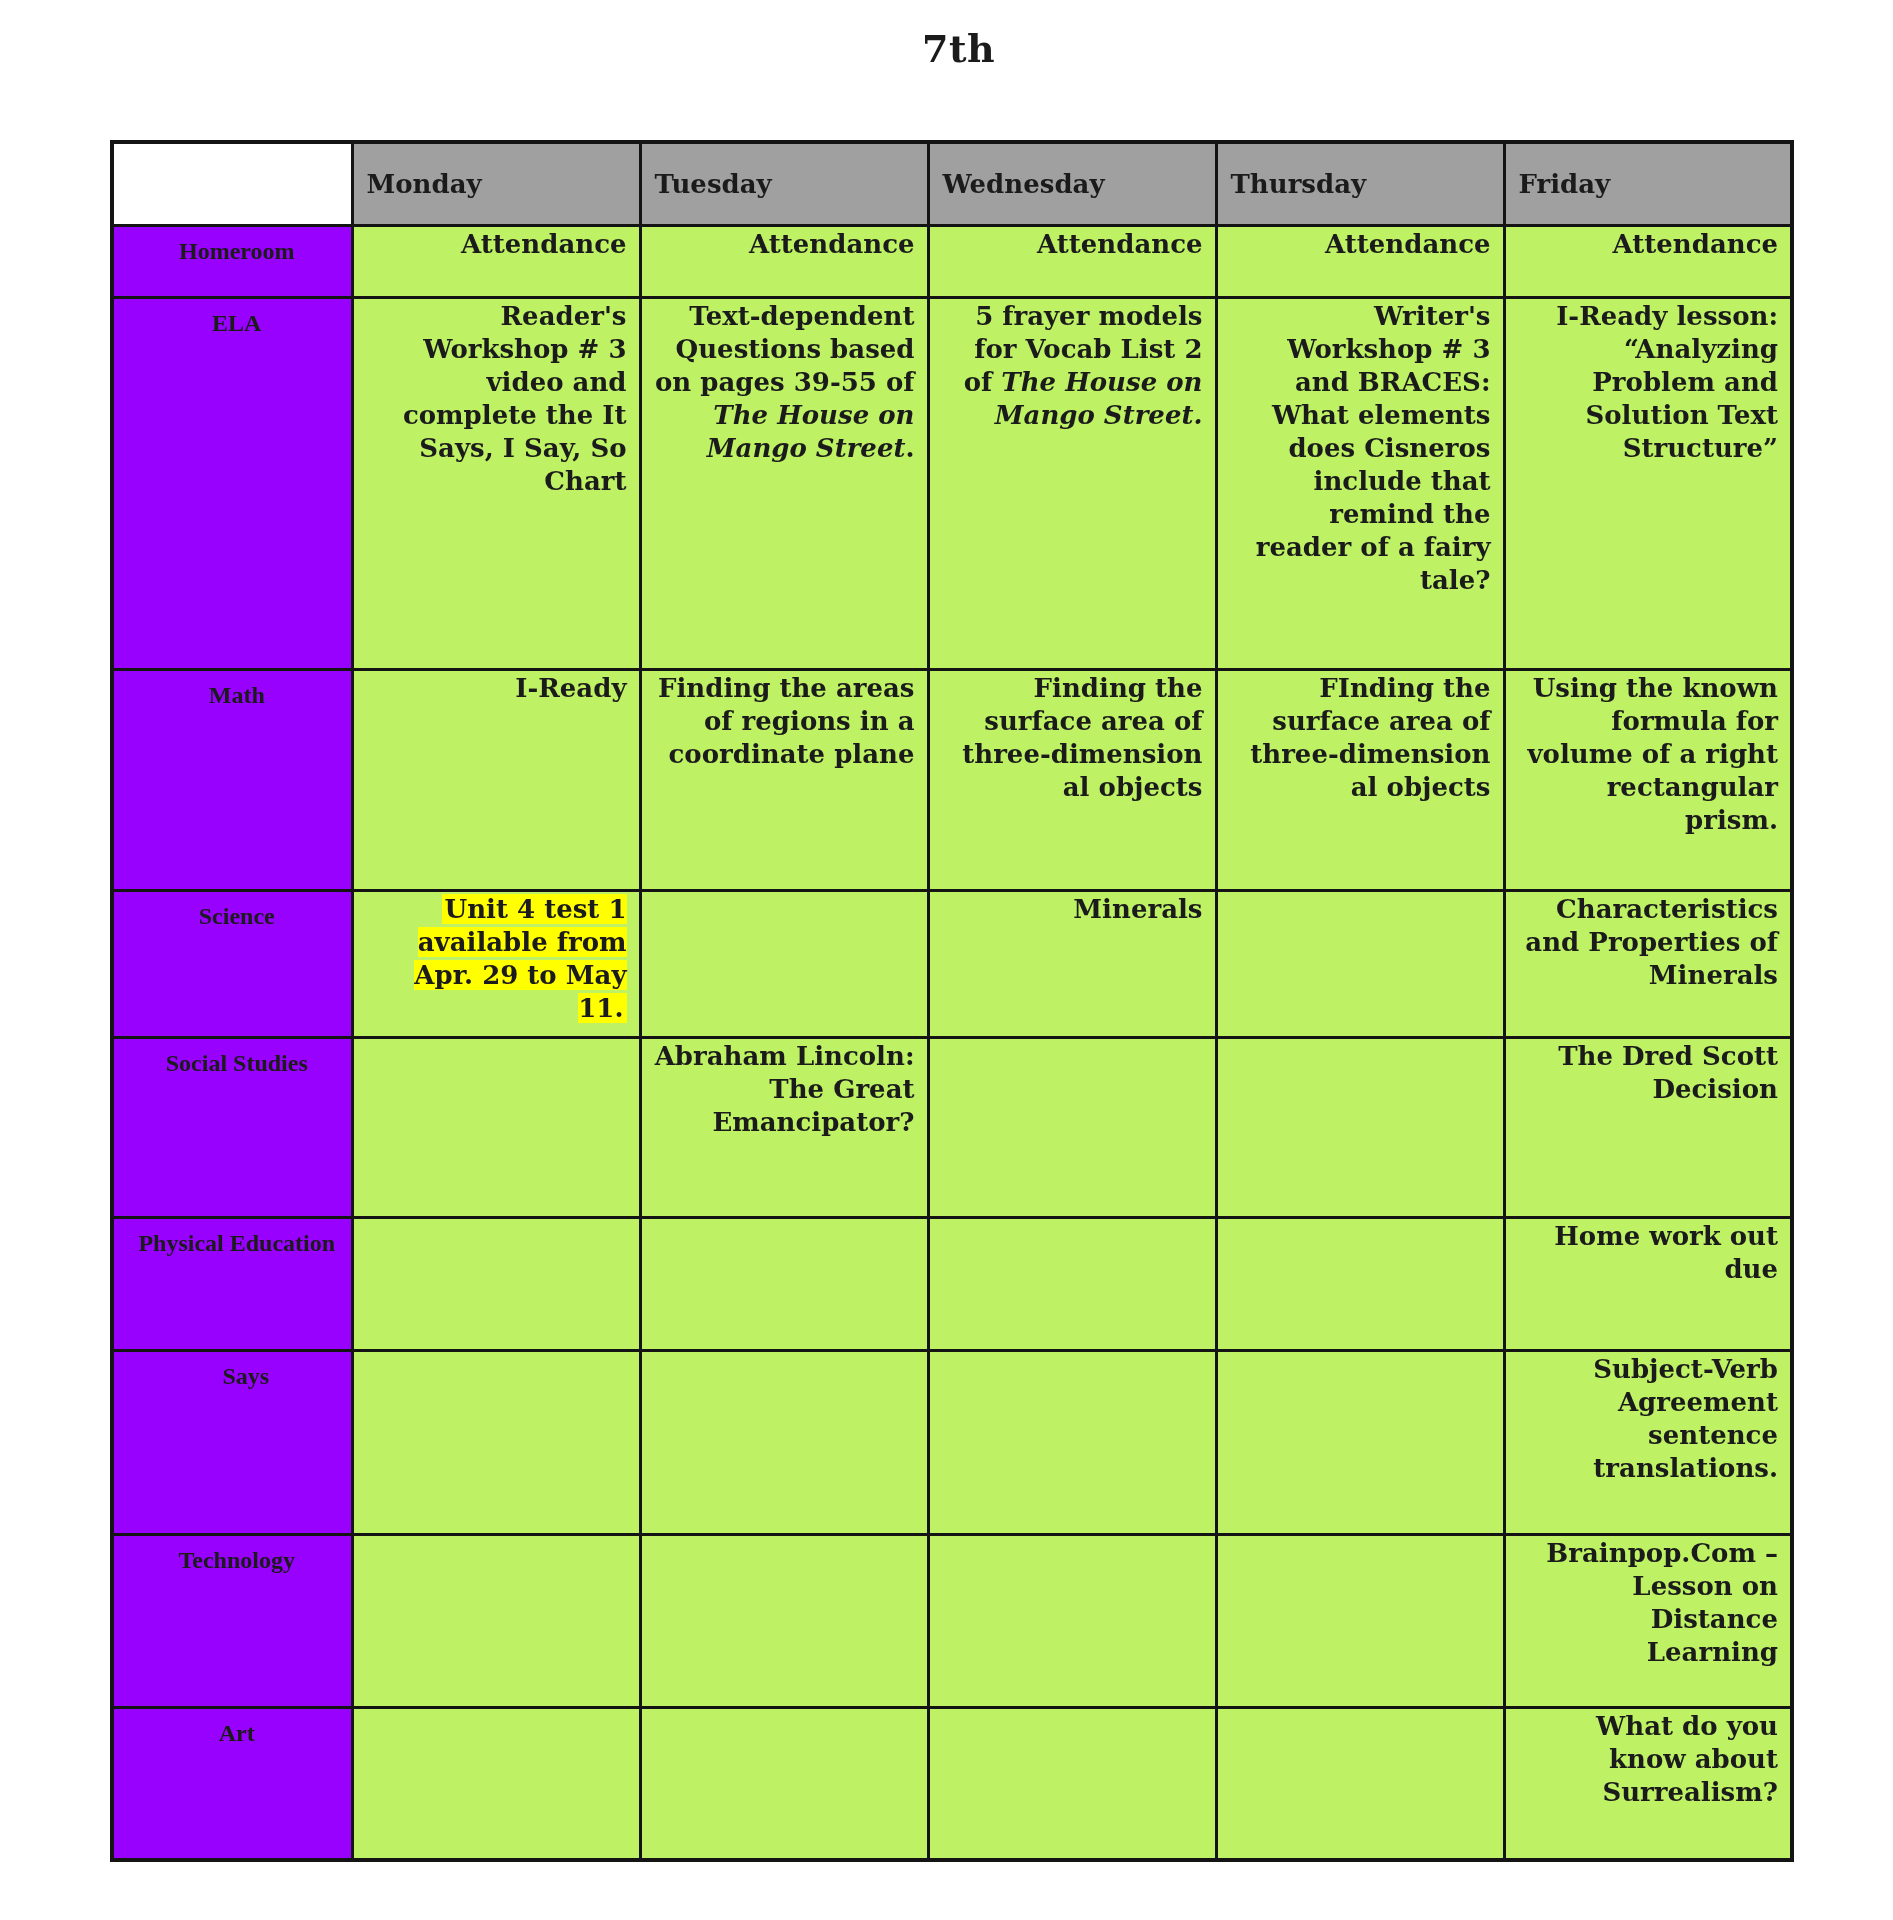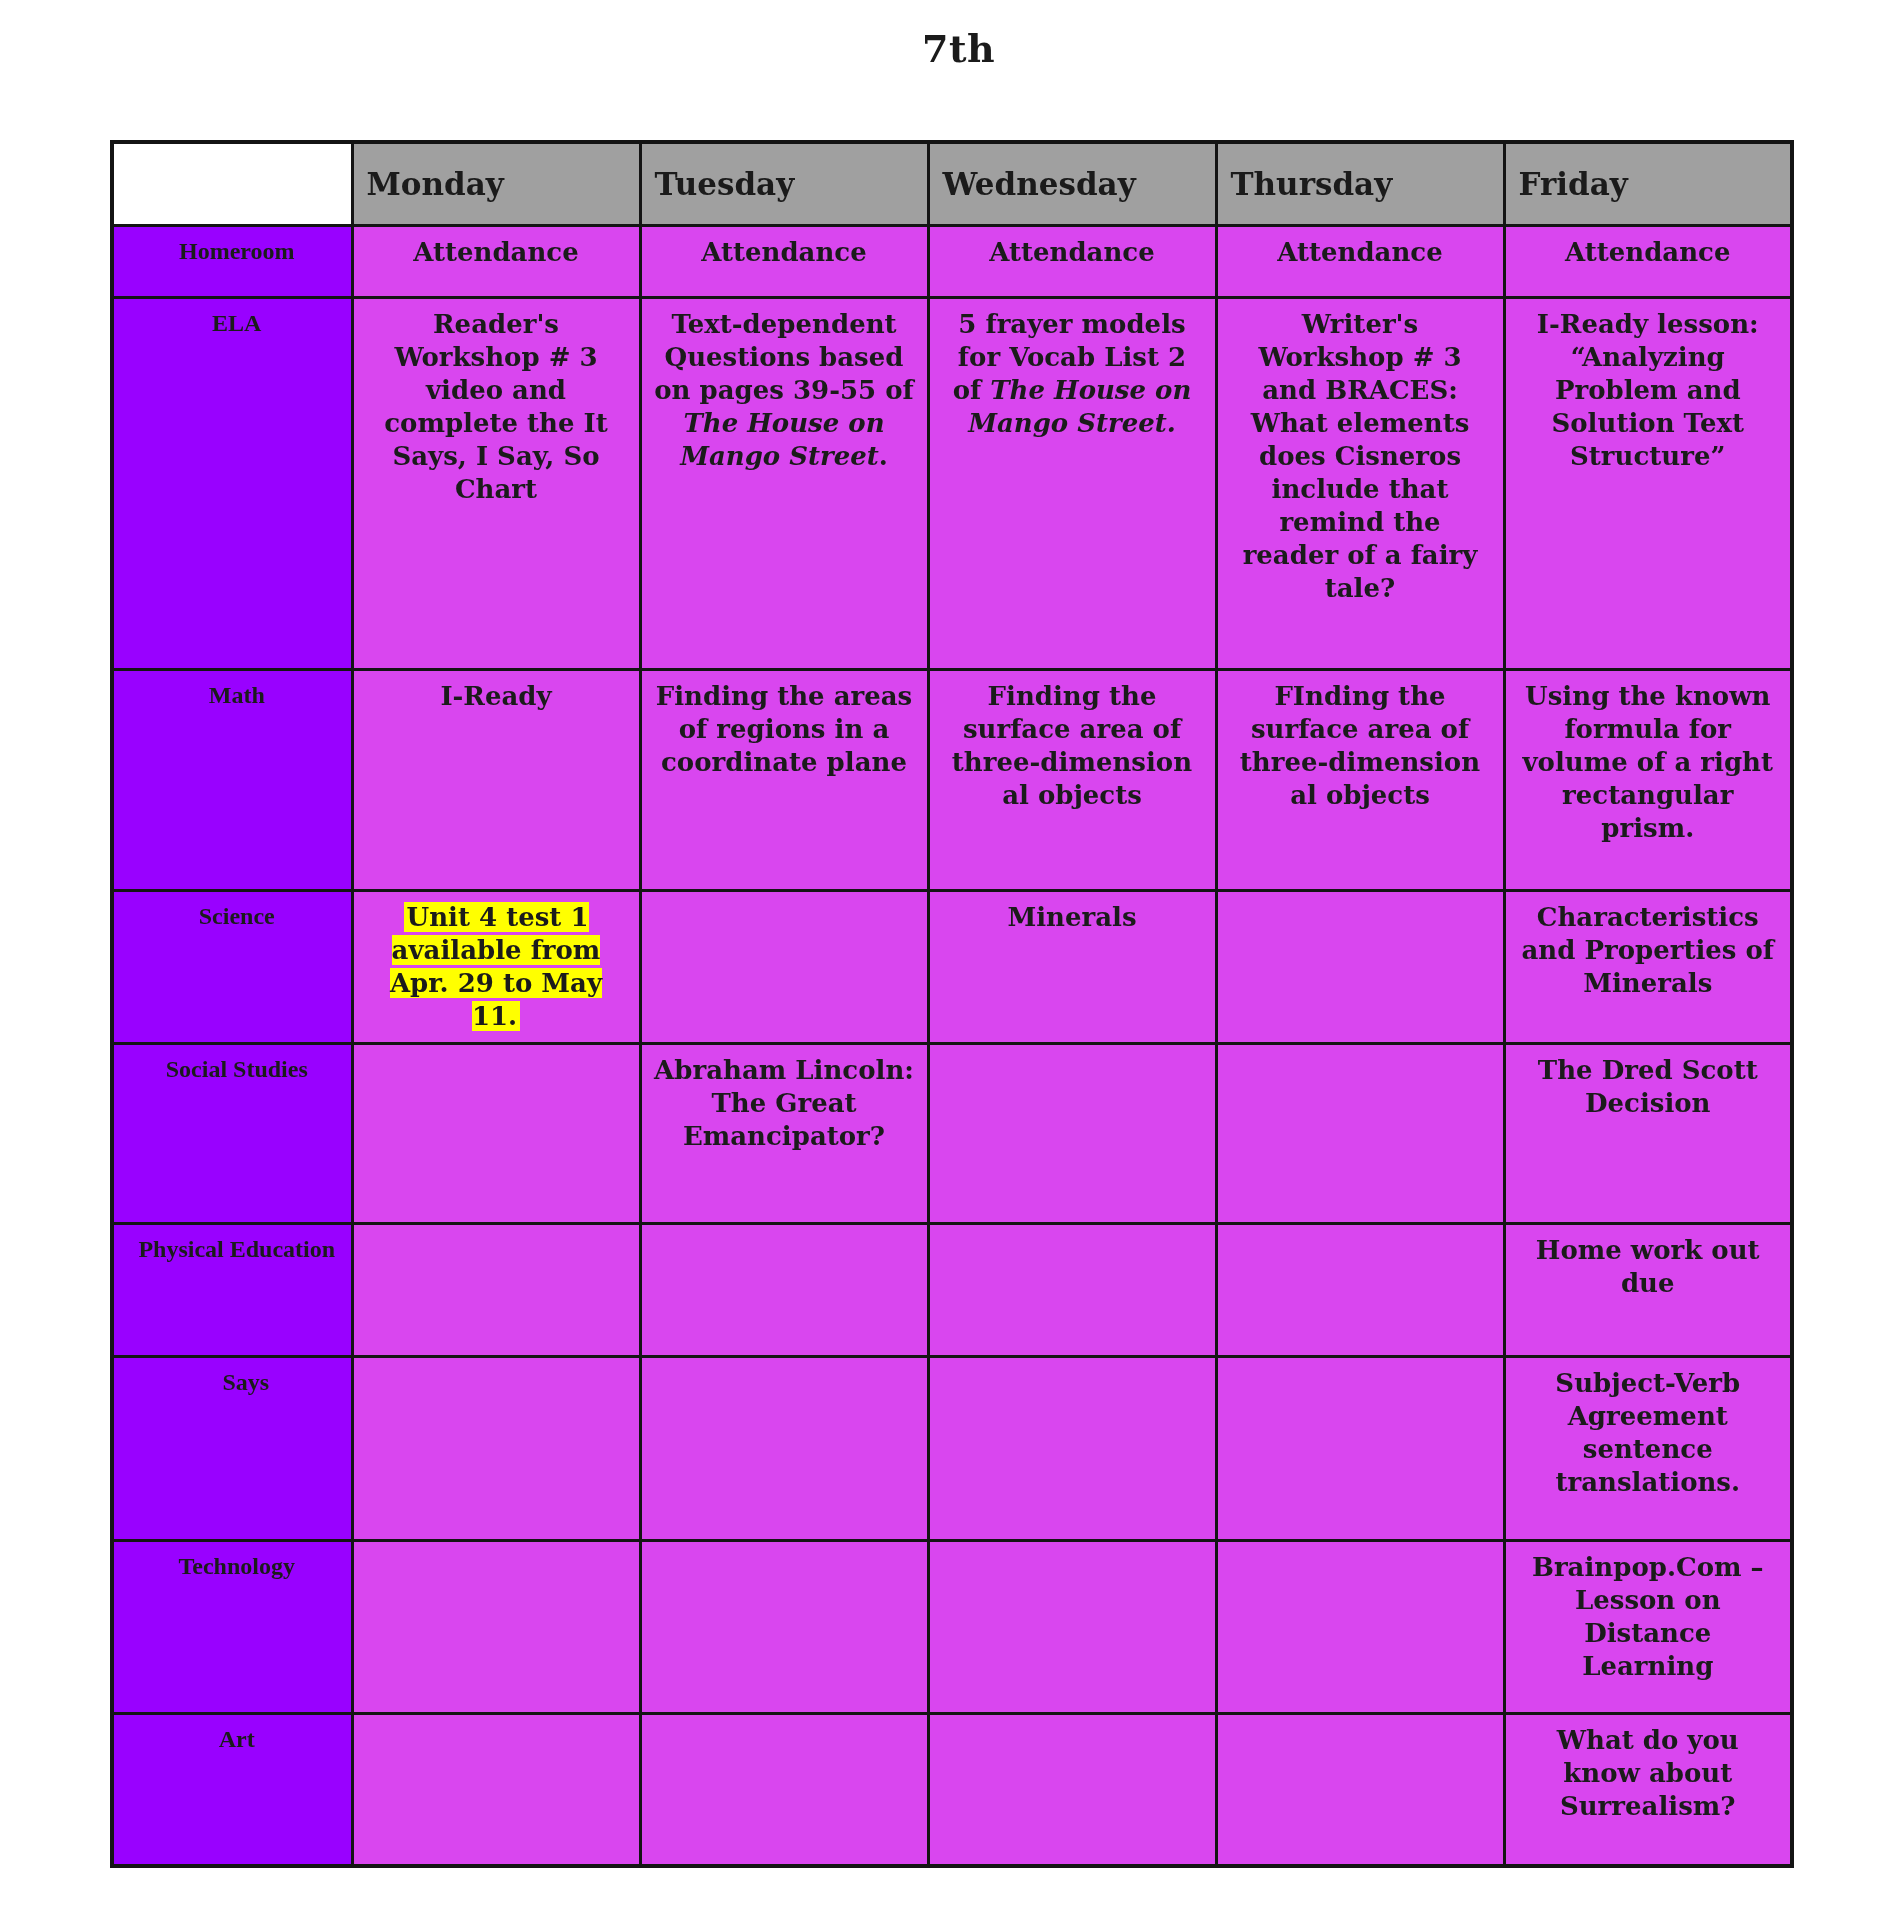--- a/index.html
+++ b/index.html
@@ -23,34 +23,34 @@
     border-collapse:collapse;table-layout:fixed;
     margin:68px 0 0 110px;width:1680px;
     border:4px solid var(--border);
   }
   th,td{border:3px solid var(--border);overflow:hidden;}
   col.c-subject{width:240px;}
   col.c-day{width:288px;}
   thead tr{height:83px;}
   thead th{
     background:var(--header-bg);
-    font-size:31px;text-align:left;vertical-align:middle;
+    font-size:26px;text-align:left;vertical-align:middle;
     padding:0 6px 0 13px;font-weight:700;
   }
   thead th.corner{background:#ffffff;}
   td.subject{
     background:var(--subject-bg);
     font-size:24px;text-align:center;vertical-align:top;
     padding:9px 6px 6px 15px;line-height:1.25;font-family:Liberation Serif, serif;
   }
   td.subject.indent{padding-left:33px;}
   td.day-cell{
-    background:#d946ef;
-    font-size:26px;text-align:center;vertical-align:top;
-    padding:9px 12px;line-height:1.27;
+    background:#bef264;
+    font-size:26px;text-align:right;vertical-align:top;
+    padding:1px 12px;line-height:1.27;
   }
   td.day-cell i{font-style:italic;}
   span.hl{background:var(--highlight);padding:0 3px;}
   
   tbody tr:nth-child(1){height:72px;}   
   tbody tr:nth-child(2){height:372px;}  
   tbody tr:nth-child(3){height:221px;}  
   tbody tr:nth-child(4){height:147px;}  
   tbody tr:nth-child(5){height:180px;}  
   tbody tr:nth-child(6){height:133px;}  

